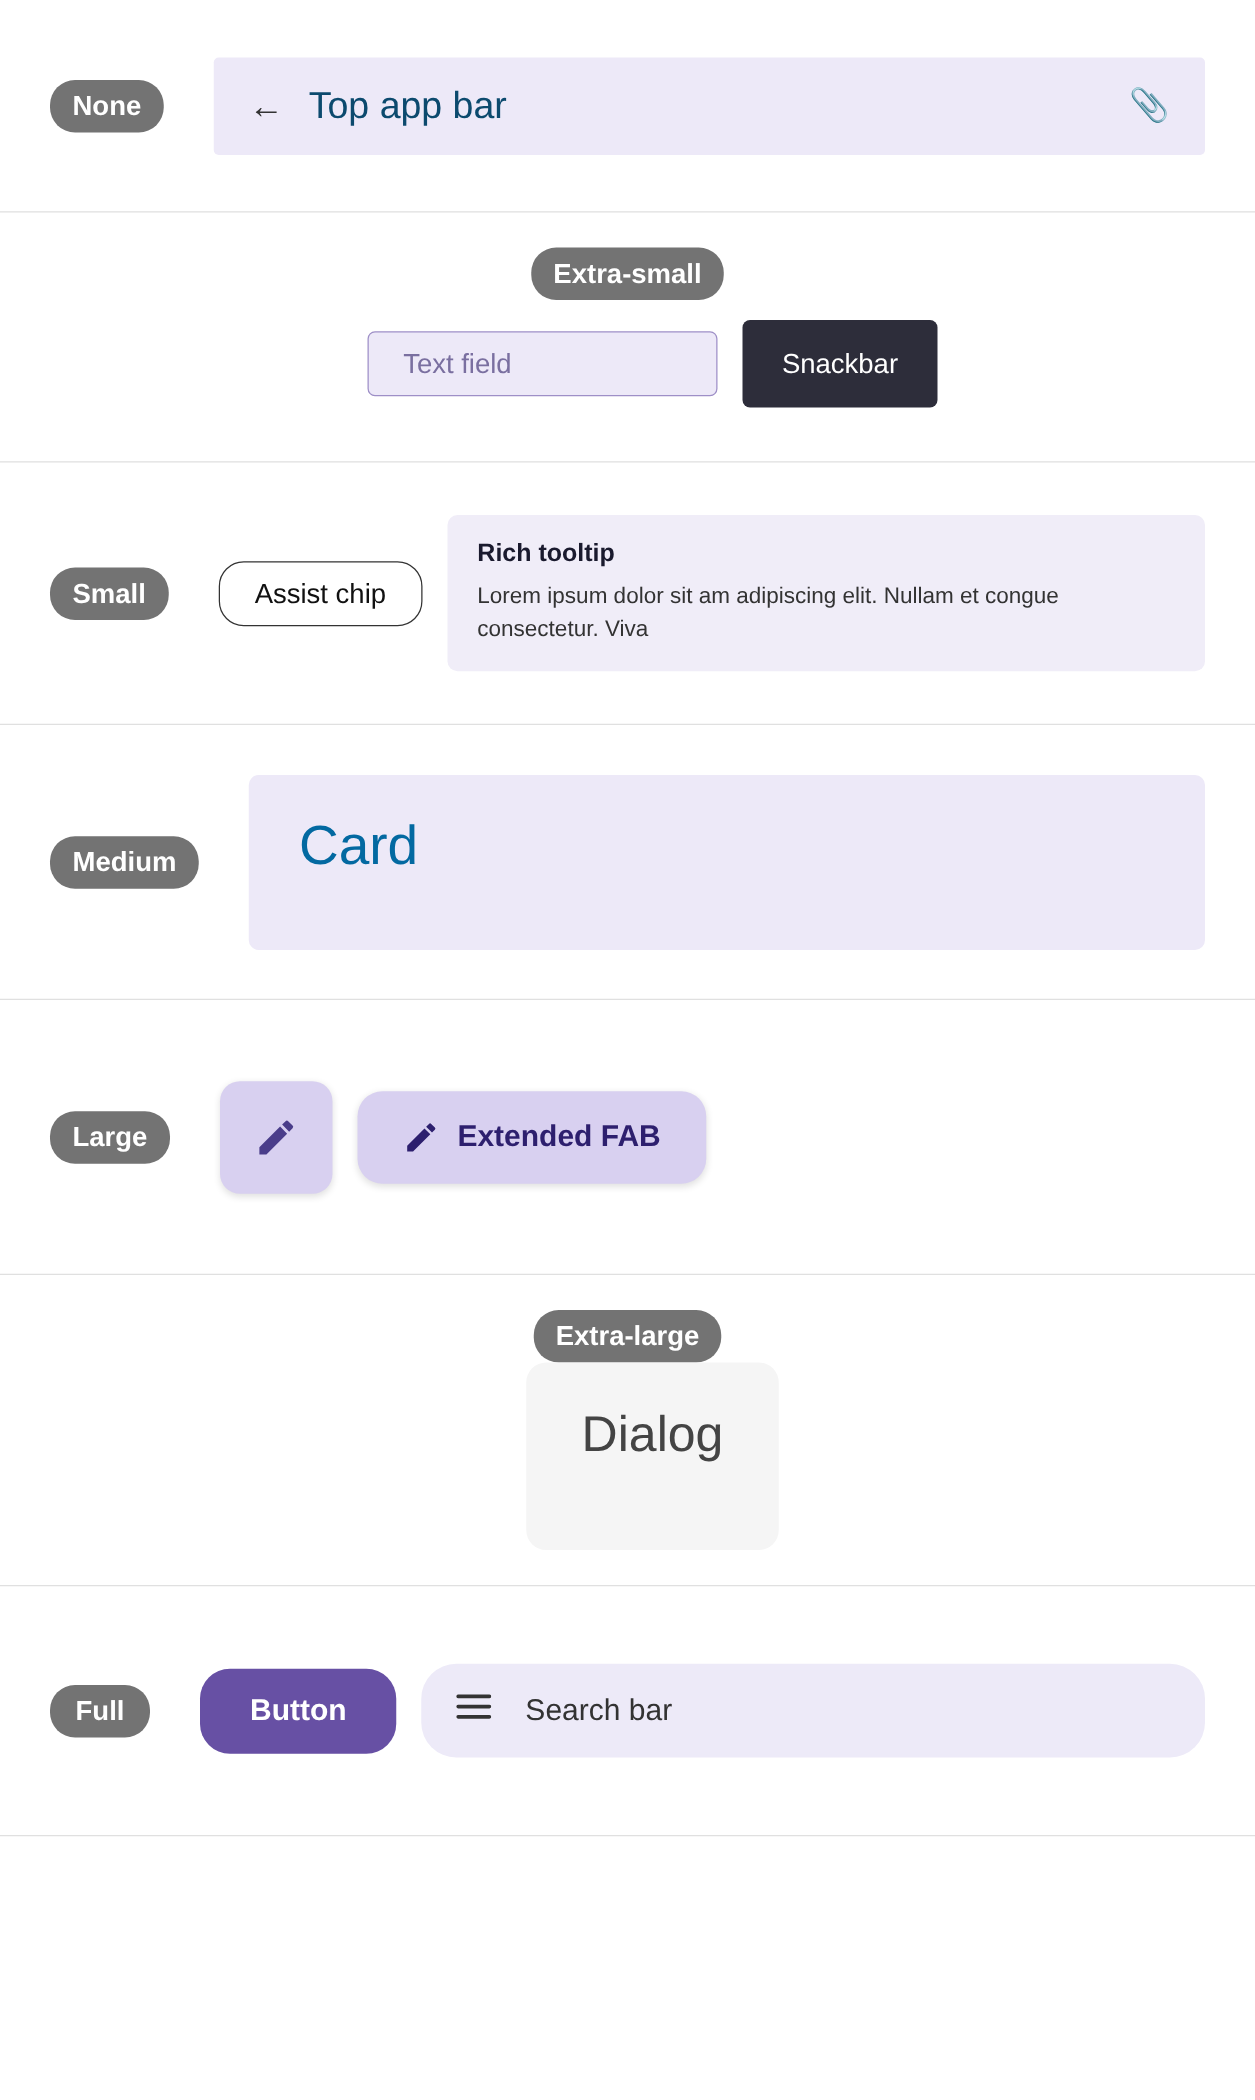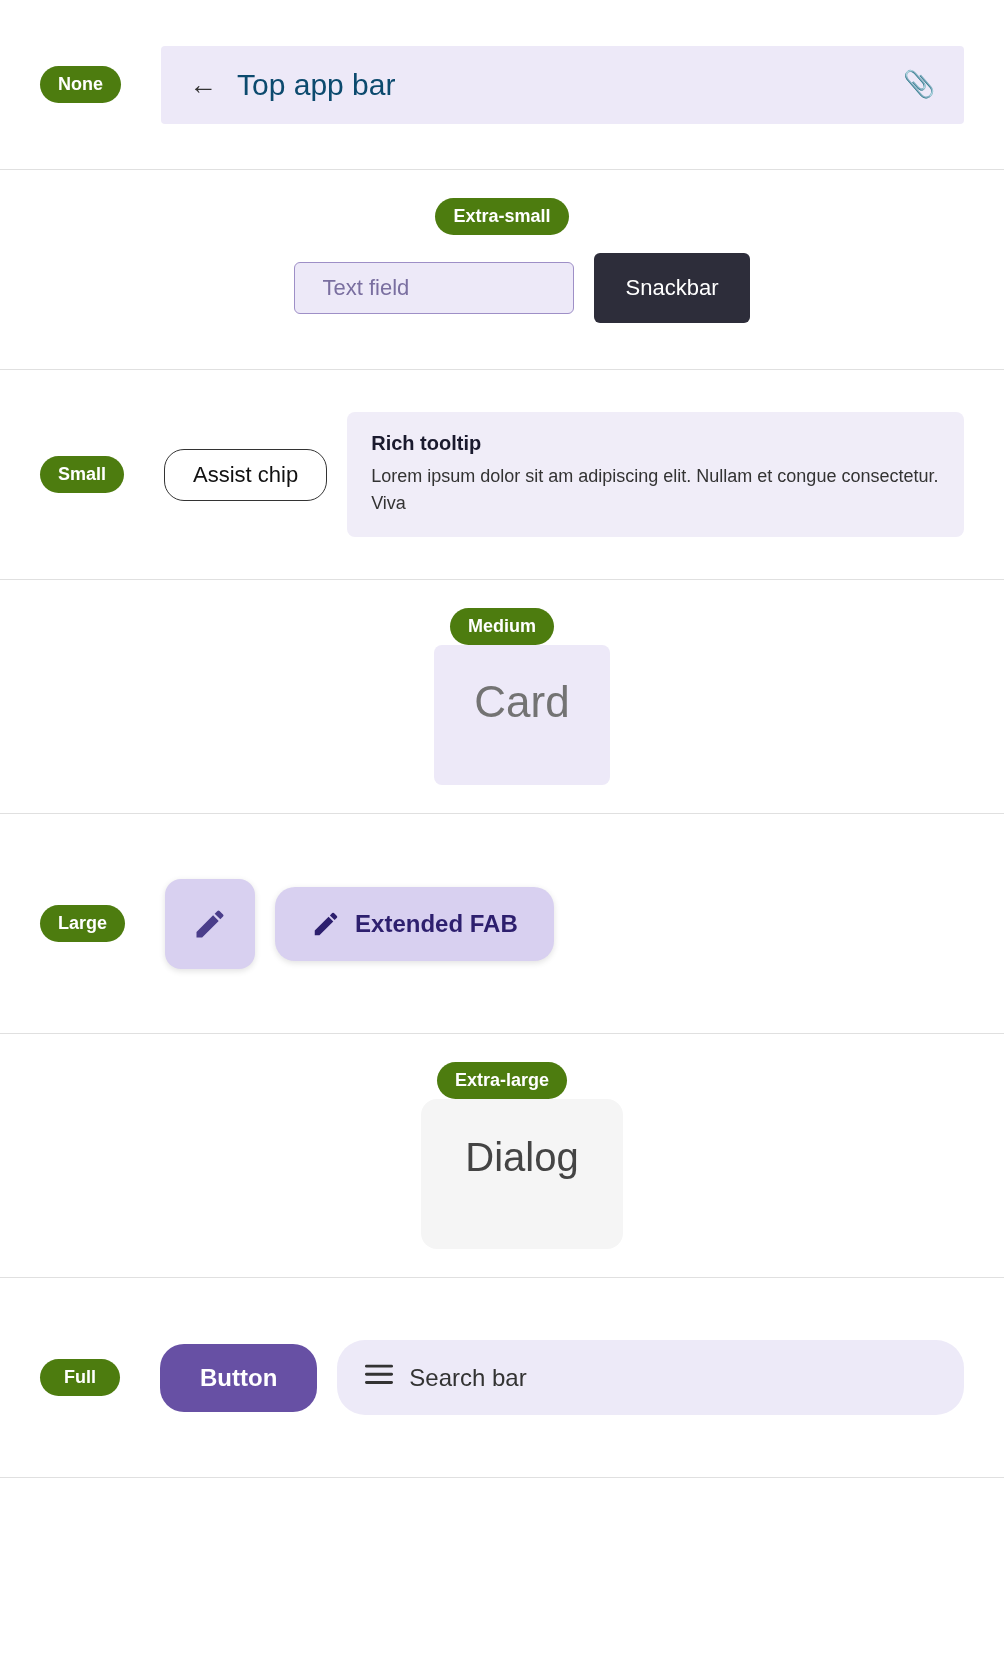--- a/index.html
+++ b/index.html
@@ -14,25 +14,25 @@
     .row {
       display: flex;
       align-items: center;
       padding: 28px 40px;
       border-bottom: 1px solid #e0e0e0;
       position: relative;
       min-height: 160px;
     }
 
     .label-badge {
-      background: #4d7c0f;
+      background: #737373;
       color: #ffffff;
       border-radius: 20px;
       padding: 8px 18px;
-      font-size: 18px;
+      font-size: 22px;
       font-weight: 600;
       white-space: nowrap;
       min-width: 80px;
       text-align: center;
       flex-shrink: 0;
     }
 
     .content-area {
       flex: 1;
       display: flex;
@@ -118,21 +118,21 @@
     
     .card-box {
       background: #ede9f8;
       border-radius: 8px;
       padding: 32px 40px;
       flex: 1;
       min-height: 140px;
     }
     .card-title {
       font-size: 44px;
-      color: #737373;
+      color: #0369a1;
       font-weight: 400;
     }
 
     
     .fab {
       background: #d8d0f0;
       border-radius: 16px;
       width: 90px;
       height: 90px;
       display: flex;
@@ -182,36 +182,36 @@
       font-weight: 600;
       white-space: nowrap;
     }
 
     .search-bar {
       background: #edeaf8;
       border-radius: 28px;
       padding: 20px 28px;
       display: flex;
       align-items: center;
-      gap: 16px;
+      gap: 27px;
       flex: 1;
     }
     .search-bar .menu-icon {
       font-size: 26px;
       color: #333;
     }
     .search-bar .search-text {
       font-size: 24px;
       color: #333;
     }
 
     .row-1 { min-height: 170px; }
     .row-2 { min-height: 200px; flex-direction: column; }
     .row-3 { min-height: 210px; }
-    .row-4 { min-height: 220px; flex-direction: column; }
+    .row-4 { min-height: 220px; }
     .row-5 { min-height: 220px; }
     .row-6 { min-height: 230px; flex-direction: column; }
     .row-7 { min-height: 200px; }
   </style>
 </head>
 <body>
 
 <div class="row row-1">
   <div class="label-badge">None</div>
   <div class="content-area">

